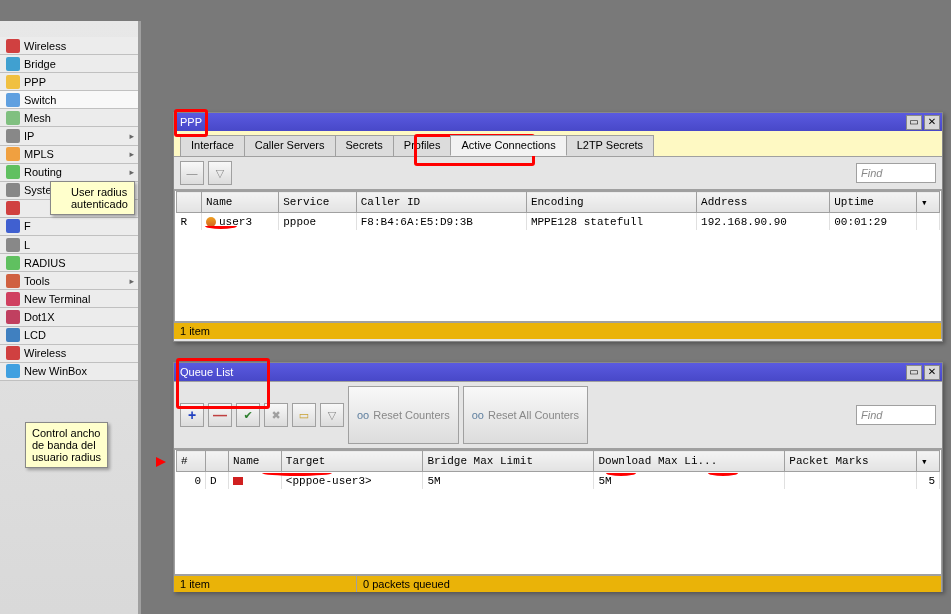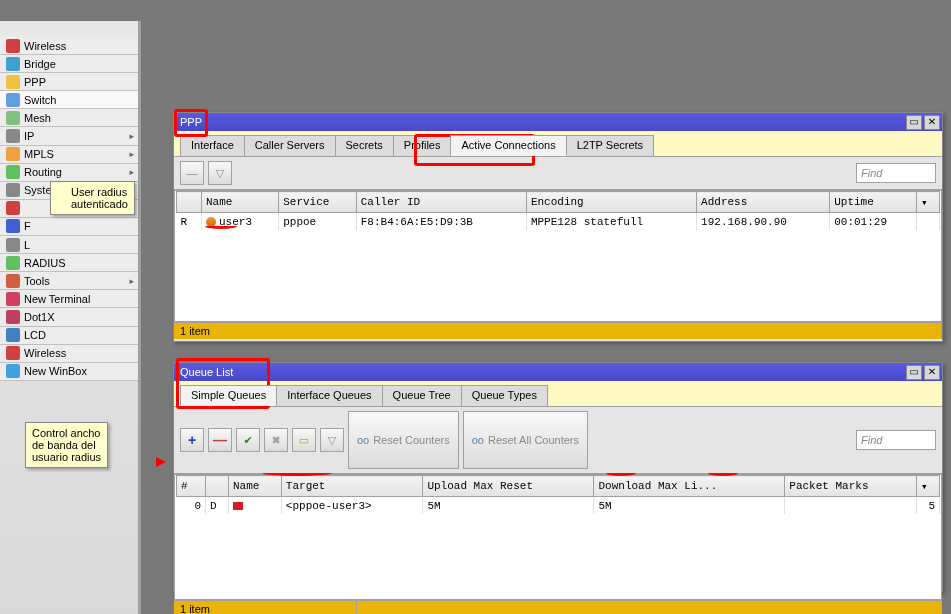--- a/index.html
+++ b/index.html
@@ -373,26 +373,20 @@
 </div>
 
 <div class="window" style="left:173px; top:362px; width:768px; height:228px;">
   <div class="titlebar">
     <span>Queue List</span>
     <div class="wincontrols">
       <div class="wcbtn">▭</div>
       <div class="wcbtn">✕</div>
     </div>
   </div>
-  <div class="tabs" id="queue-tabs">
-      <div class="tab active">Simple Queues</div>
-      <div class="tab">Interface Queues</div>
-      <div class="tab">Queue Tree</div>
-      <div class="tab">Queue Types</div>
-    </div>
   <div class="toolbar">
     <div class="tbtn">
         <span style="color:#2040c0;font-weight:bold;font-size:14px;">+</span>
       </div>
     <div class="tbtn">
         <span style="color:#c04040;font-weight:bold;font-size:14px;">—</span>
       </div>
     <div class="tbtn">
         <span style="color:#308030;">✔</span>
       </div>
@@ -418,21 +412,21 @@
       </div>
   </div>
   <div class="gridwrap" style="height:124px;">
     <table class="grid">
       <thead>
           <tr id="queue-head">
             <th style="width: 20px;">#</th>
             <th style="width: 14px;"></th>
             <th>Name</th>
             <th>Target</th>
-            <th>Upload Max Reset</th>
+            <th>Bridge Max Limit</th>
             <th>Download Max Li...</th>
             <th>Packet Marks</th>
             <th class="header-down">▾</th>
           </tr>
         </thead>
       <tbody id="queue-body">
           <tr>
             <td style="text-align: right;">0</td>
             <td>D</td>
             <td><span style="display:inline-block;width:10px;height:8px;background:#d02020;vertical-align:middle;margin-right:3px;"></span><pppoe-user3></pppoe-user3></td>
@@ -442,20 +436,23 @@
             <td></td>
             <td style="text-align: right;">5</td>
           </tr>
         </tbody>
     </table>
   </div>
   <div class="statusbar">
     <div class="cell" style="width:170px;">
         <span>1 item</span>
       </div>
+    <div class="cell" style="flex:1;">
+        <span>0 packets queued</span>
+      </div>
   </div>
 </div>
 
 <div class="red-hl" style="left:174px; top:109px; width:28px; height:22px;"></div>
 <div class="red-hl" style="left:414px; top:134px; width:115px; height:26px;"></div>
 <div class="red-hl" style="left:176px; top:358px; width:88px; height:45px;"></div>
 
 <div class="underline-red" style="left:205px; top:223px; width:32px;"></div>
 <div class="underline-red" style="left:262px; top:470px; width:70px;"></div>
 <div class="underline-red" style="left:606px; top:470px; width:30px;"></div>

